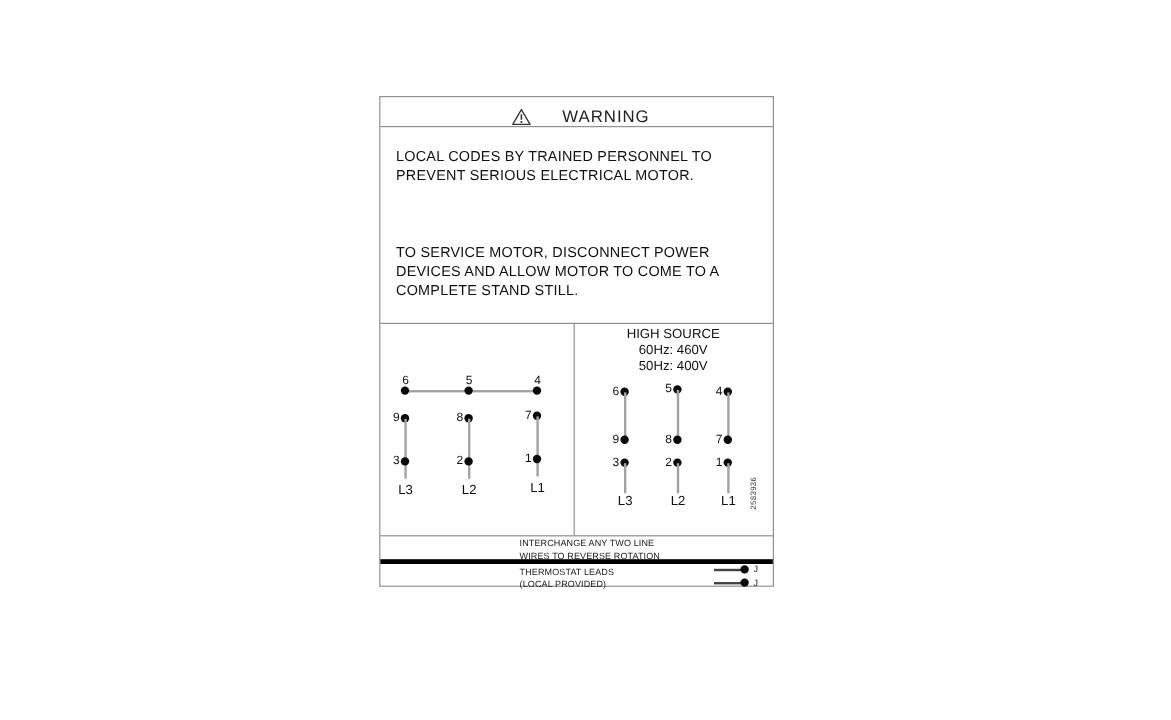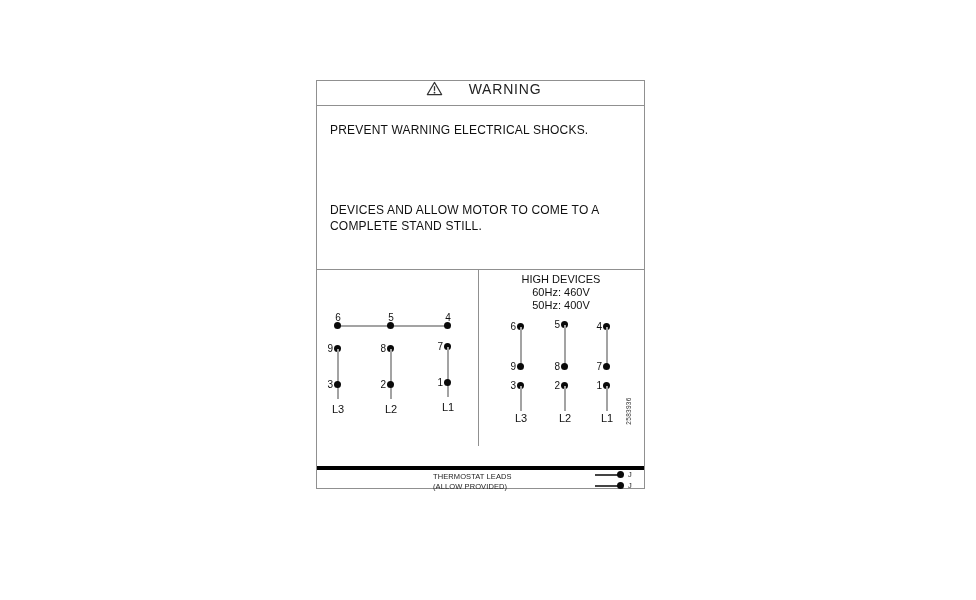--- a/index.html
+++ b/index.html
@@ -14,21 +14,21 @@
   .label-box {
     position: absolute; left: 316px; top: 80px;
     width: 327px; height: 407px;
     border: 1px solid #909090;
     background: #ffffff;
   }
   
   .hdr {
     position: absolute; left: 0; right: 0; top: 0; height: 24px;
     border-bottom: 1px solid #909090;
-    display: flex; align-items: flex-start; justify-content: center; gap: 26px;
+    display: flex; align-items: flex-end; justify-content: center; gap: 26px;
     padding-left: 6px;
   }
   .hdr-title { font-size: 14px; letter-spacing: 0.8px; color: #222; }
   .tri { display: inline-flex; }
   
   .warn-text { position: absolute; left: 13px; right: 8px; font-size: 12px; line-height: 16px; letter-spacing: 0.2px; color: #111; }
   .p1 { top: 41px; }
   .p2 { top: 121px; }
   .warn-text span { display: block; }
   
@@ -67,23 +67,25 @@
       <svg width="17" height="15" viewBox="0 0 17 15">
         <path d="M8.5 1.4 L15.7 13.6 L1.3 13.6 Z" fill="none" stroke="#333" stroke-width="1.1" stroke-linejoin="round"></path>
         <line x1="8.5" y1="5.2" x2="8.5" y2="9.8" stroke="#333" stroke-width="1.3"></line>
         <circle cx="8.5" cy="11.7" r="0.9" fill="#333"></circle>
       </svg>
     </span>
     <span class="hdr-title">WARNING</span>
   </div>
 
   <div class="warn-text p1">
-    <span>PREVENT WARNING ELECTRICAL SHOCKS.</span>
+    <span>LOCAL CODES BY TRAINED PERSONNEL TO</span>
+    <span>PREVENT SERIOUS ELECTRICAL MOTOR.</span>
   </div>
   <div class="warn-text p2">
+    <span>TO SERVICE MOTOR, DISCONNECT POWER</span>
     <span>DEVICES AND ALLOW MOTOR TO COME TO A</span>
     <span>COMPLETE STAND STILL.</span>
   </div>
 
   <div class="divider" style="top:188px;"></div>
   <div class="vdivider"></div>
 
 
   <span class="hline" style="left:21px; top:244px; width:110px;"></span>
 
@@ -108,21 +110,21 @@
   <span class="num ctr" style="left:121px; top:231px;">4</span>
   <span class="dot" style="left:127px; top:241px;"></span>
   <span class="num side" style="left:115px; top:260px;">7</span>
   <span class="dot" style="left:127px; top:262px;"></span>
   <span class="vline" style="left:130px; top:266px; height:50px;"></span>
   <span class="num side" style="left:115px; top:296px;">1</span>
   <span class="dot" style="left:127px; top:298px;"></span>
   <span class="lbl" style="left:119px; top:320px;">L1</span>
 
   <div class="diag-hdr hv-hdr">
-    <span style="display:block;">HIGH DEVICES</span>
+    <span style="display:block;">HIGH SOURCE</span>
     <span style="display:block;">60Hz: 460V</span>
     <span style="display:block;">50Hz: 400V</span>
   </div>
 
   <span class="num side" style="left:188px; top:240px;">6</span>
   <span class="dot" style="left:200px; top:242px;"></span>
   <span class="vline" style="left:203px; top:246px; height:40px;"></span>
   <span class="num side" style="left:188px; top:280px;">9</span>
   <span class="dot" style="left:200px; top:282px;"></span>
   <span class="num side" style="left:188px; top:299px;">3</span>
@@ -145,24 +147,28 @@
   <span class="vline" style="left:289px; top:246px; height:40px;"></span>
   <span class="num side" style="left:274px; top:280px;">7</span>
   <span class="dot" style="left:286px; top:282px;"></span>
   <span class="num side" style="left:274px; top:299px;">1</span>
   <span class="dot" style="left:286px; top:301px;"></span>
   <span class="vline" style="left:289px; top:305px; height:25px;"></span>
   <span class="lbl" style="left:278px; top:331px;">L1</span>
 
   <div class="partnum">2583936</div>
 
+  <div class="notes-row1">
+    <span class="note-line" style="top:2px;">INTERCHANGE ANY TWO LINE</span>
+    <span class="note-line" style="top:13px;">WIRES TO REVERSE ROTATION</span>
+  </div>
 
   <div class="notes-row2">
     <span class="note-line" style="top:3px;">THERMOSTAT LEADS</span>
-    <span class="note-line" style="top:13px;">(ALLOW PROVIDED)</span>
+    <span class="note-line" style="top:13px;">(LOCAL PROVIDED)</span>
     <span class="lead-line" style="left:278px; top:4px;"></span>
     <span class="lead-dot" style="left:300px; top:1px;"></span>
     <span class="lead-lbl" style="left:311px; top:1px;">J</span>
     <span class="lead-line" style="left:278px; top:15px;"></span>
     <span class="lead-dot" style="left:300px; top:12px;"></span>
     <span class="lead-lbl" style="left:311px; top:12px;">J</span>
   </div>
 
 </div>
 

